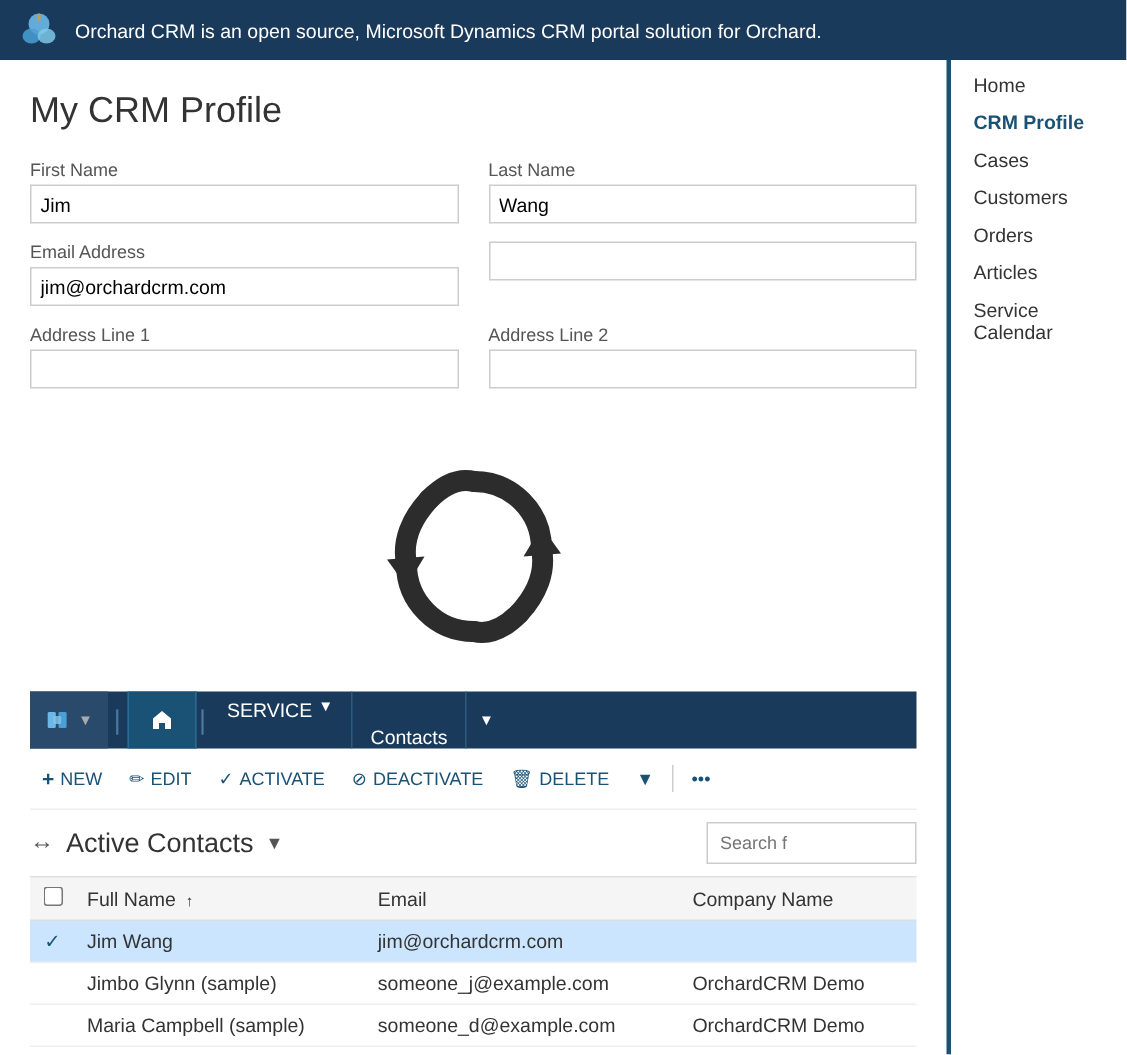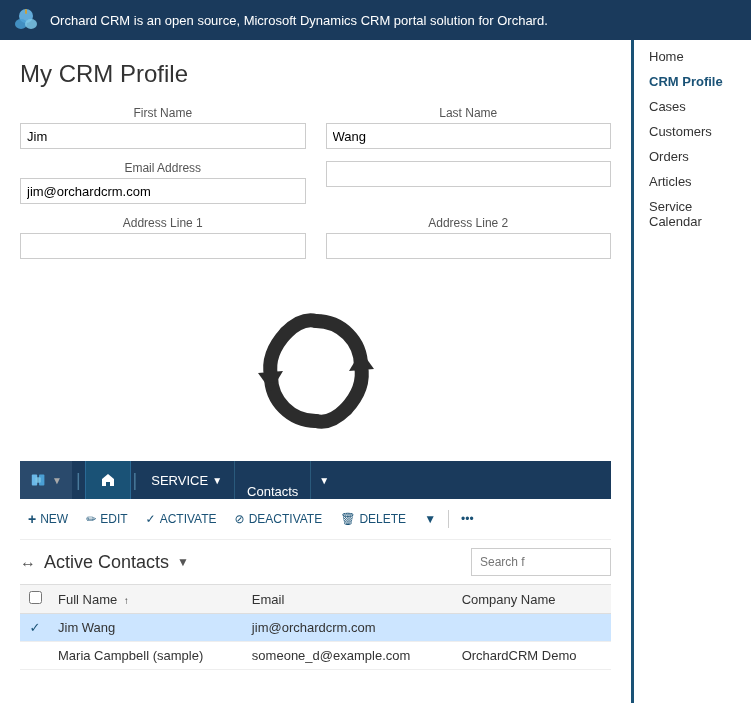--- a/index.html
+++ b/index.html
@@ -68,21 +68,20 @@
       margin-bottom: 12px;
     }
     .form-group {
       flex: 1;
     }
     .form-label {
       font-size: 12px;
       color: #555;
       margin-bottom: 3px;
       display: block;
-      text-align: center;
     }
     .form-input {
       width: 100%;
       height: 26px;
       border: 1px solid #ccc;
       padding: 2px 6px;
       font-size: 13px;
       outline: none;
     }
 
@@ -129,21 +128,20 @@
       border-left: 1px solid #2a6a96;
       border-right: 1px solid #2a6a96;
     }
     .navbar-service-btn {
       background: transparent;
       border: none;
       color: #fff;
       height: 53px;
       padding: 12px 12px;
       display: flex;
-      align-items: center;
       cursor: pointer;
       gap: 4px;
       font-size: 13px;
     }
     .navbar-contacts-btn {
       background: transparent;
       border: none;
       color: #fff;
       height: 38px;
       padding: 0 12px;
@@ -421,20 +419,26 @@
         <tr class="selected">
           <td class="checkbox-col">
             <span style="color:#1a5276;">✓</span>
           </td>
           <td>Jim Wang</td>
           <td>jim@orchardcrm.com</td>
           <td></td>
         </tr>
         <tr>
           <td class="checkbox-col"></td>
+          <td>Jimbo Glynn (sample)</td>
+          <td>someone_j@example.com</td>
+          <td>OrchardCRM Demo</td>
+        </tr>
+        <tr>
+          <td class="checkbox-col"></td>
           <td>Maria Campbell (sample)</td>
           <td>someone_d@example.com</td>
           <td>OrchardCRM Demo</td>
         </tr>
       </tbody>
     </table>
 
   </div>
 
   <div class="sidebar">

